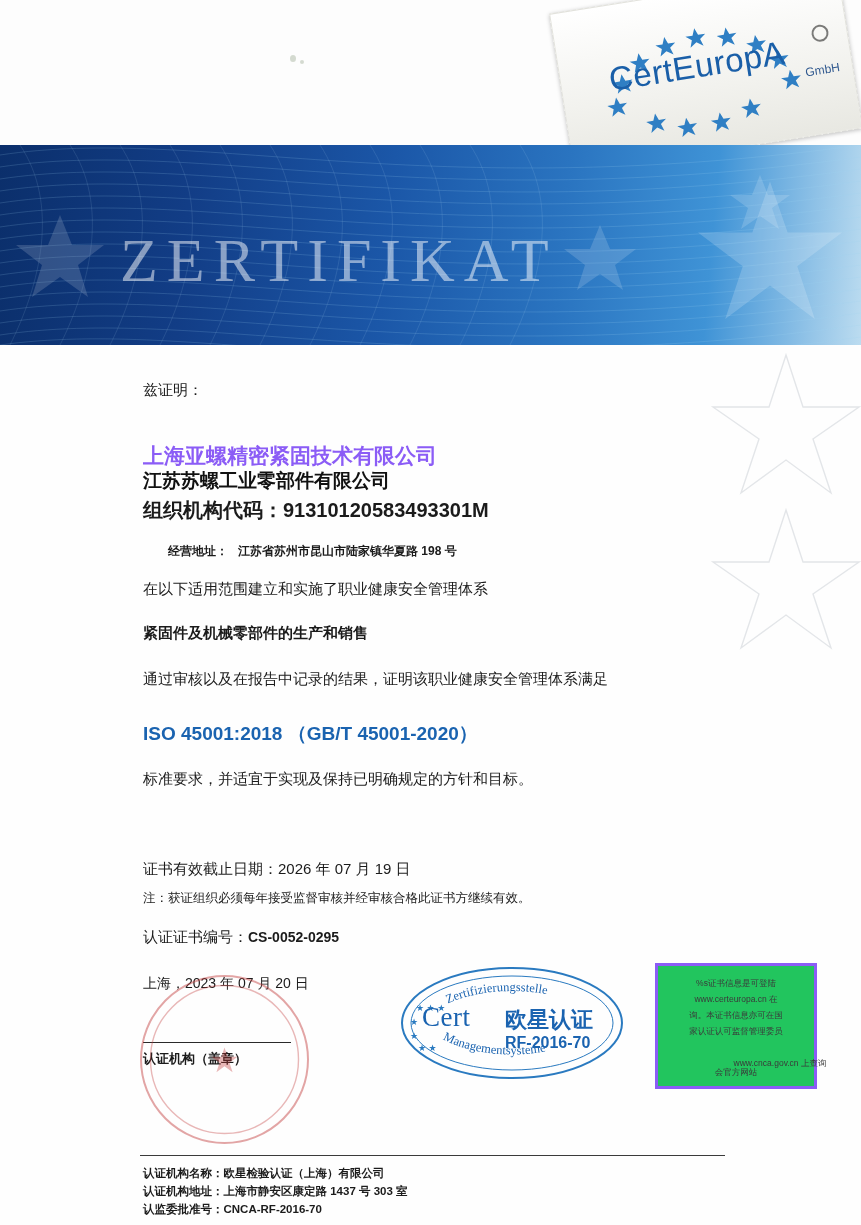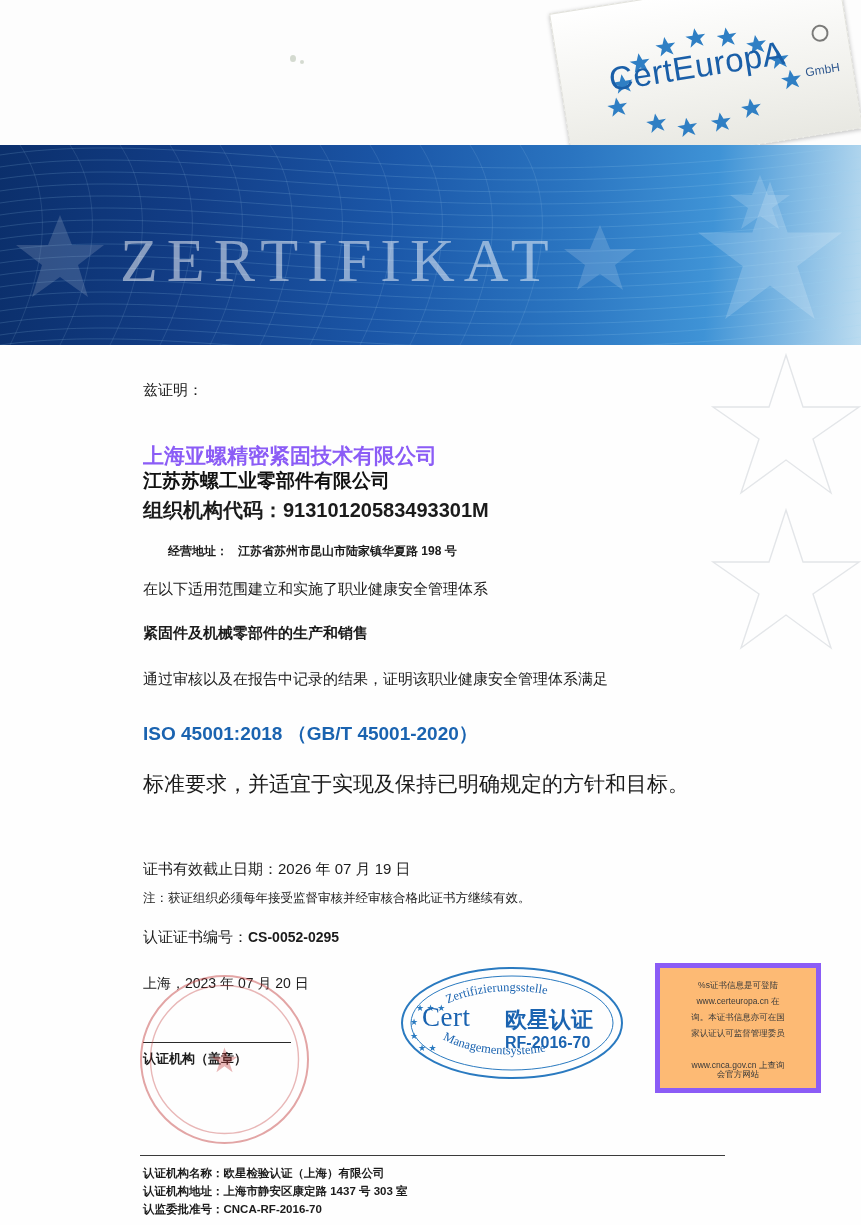--- a/index.html
+++ b/index.html
@@ -124,21 +124,21 @@
   .l-intro { left: 143px; top: 36px; font-size: 15px; }
   .l-co1   { left: 143px; top: 97px;  font-size: 21px; font-weight: bold; color:#8b5cf6; }
   .l-co2   { left: 143px; top: 123px; font-size: 19px; font-weight: bold; color:#111; }
   .l-code  { left: 143px; top: 152px; font-size: 20px; font-weight: bold; }
   .l-addr1 { left: 143px; top: 175px; font-size: 14px; font-weight: bold; }
   .l-addr2 { left: 143px; top: 198px; font-size: 12px; font-weight: bold; margin-left: 25px; }
   .l-scope-lead { left: 143px; top: 235px; font-size: 15px; }
   .l-scope { left: 143px; top: 279px; font-size: 15px; font-weight: bold; }
   .l-audit { left: 143px; top: 325px; font-size: 15px; }
   .l-std   { left: 143px; top: 376px; font-size: 19px; font-weight: bold; color: #1a63b0; }
-  .l-req   { left: 143px; top: 425px; font-size: 21px; }
+  .l-req   { left: 143px; top: 425px; font-size: 15px; }
   .l-d1    { left: 143px; top: 488px; font-size: 15px; }
   .l-d2    { left: 143px; top: 515px; font-size: 15px; }
   .l-note  { left: 143px; top: 545px; font-size: 12.5px; color: #222; }
   .l-certno{ left: 143px; top: 583px; font-size: 15px; }
   .l-certno b { font-size: 14px; }
   .l-place { left: 143px; top: 630px; font-size: 14px; }
   .l-org   { left: 143px; top: 705px; font-size: 13px; font-weight: bold; }
   .sig-line {
     position: absolute;
     left: 143px; top: 697px;
@@ -196,22 +196,22 @@
     font-size: 16px;
     font-weight: bold;
     color: #1a63b0;
   }
 
   
   .yellow-box {
     position: absolute;
     left: 655px; top: 963px;
     width: 156px; height: 120px;
-    border: 5px solid #8b5cf6;
-    background: #fdba74;
+    border: 3px solid #8b5cf6;
+    background: #22c55e;
   }
   .yellow-box .yb-line {
     position: absolute;
     left: 0; width: 156px;
     text-align: center;
     font-size: 8.5px;
     color: #3a3a3a;
     white-space: nowrap;
   }
 
@@ -384,21 +384,21 @@
   <div class="oval-cert">Cert</div>
   <div class="oval-cn">欧星认证</div>
   <div class="oval-rf">RF-2016-70</div>
 
   <div class="yellow-box">
     <div class="yb-line" style="top:12px;">%s证书信息是可登陆</div>
     <div class="yb-line" style="top:28px;">www.certeuropa.cn 在</div>
     <div class="yb-line" style="top:44px;">询。本证书信息亦可在国</div>
     <div class="yb-line" style="top:60px;">家认证认可监督管理委员</div>
     <div class="yb-line" style="top:76px;margin-top:25px;">会官方网站</div>
-    <div class="yb-line" style="top:92px;">www.cnca.gov.cn 上查询</div>
+    <div class="yb-line" style="top:92px;margin-left:44px;">www.cnca.gov.cn 上查询</div>
   </div>
 
   <div class="footer-rule"></div>
   <div class="ft ft1">认证机构名称：欧星检验认证（上海）有限公司</div>
   <div class="ft ft2">认证机构地址：上海市静安区康定路 1437 号 303 室</div>
   <div class="ft ft3">认监委批准号：CNCA-RF-2016-70</div>
 
 </div>
 
 </body></html>

